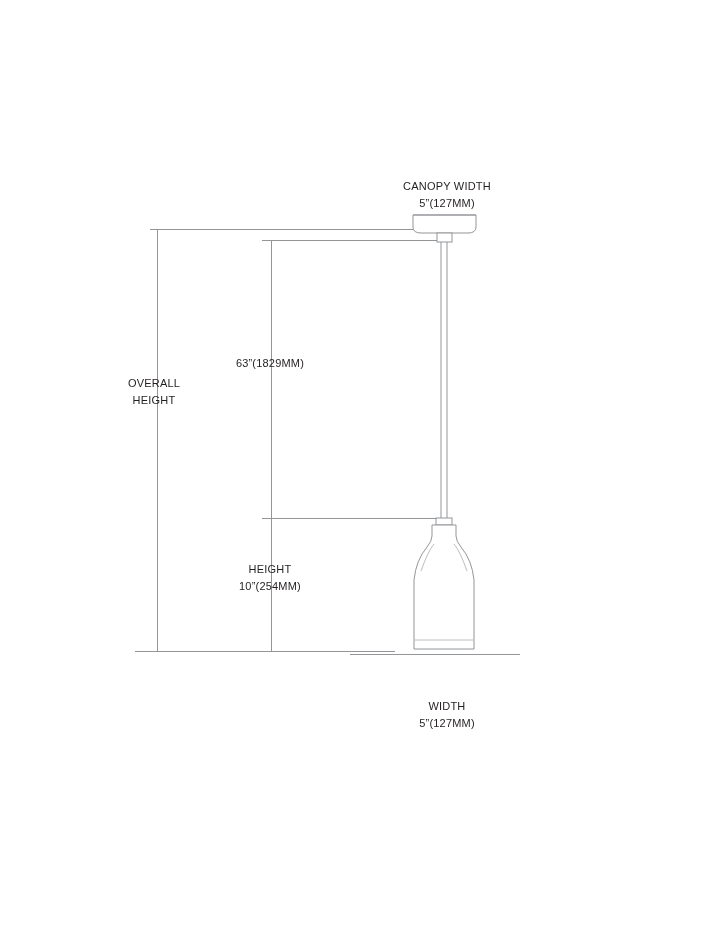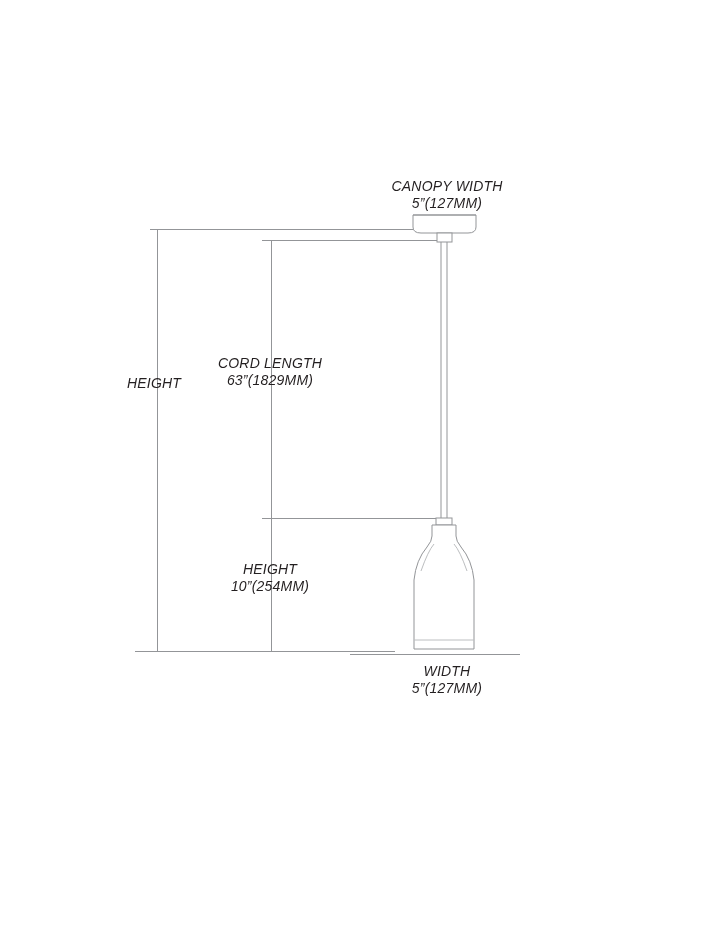--- a/index.html
+++ b/index.html
@@ -19,26 +19,25 @@
     position: absolute;
     left: 0;
     top: 0;
     width: 720px;
     height: 932px;
   }
   .label {
     position: absolute;
     text-align: center;
     font-family: "Liberation Sans", sans-serif;
-    font-size: 14px;
+    font-size: 11px;
     line-height: 17px;
     color: #231f20;
     letter-spacing: 0.2px;
     white-space: nowrap;
-    font-style: italic;
   }
   .label .l1 { display: block; }
   .label .l2 { display: block; }
 
   
   #label-canopy-width {
     left: 303px;
     top: 178px;
     width: 288px;
   }
@@ -53,21 +52,21 @@
     width: 268px;
   }
   #label-overall-height .l1 { line-height: 17px; }
   #label-height {
     left: 126px;
     top: 561px;
     width: 288px;
   }
   #label-width {
     left: 303px;
-    top: 663px;
+    top: 698px;
     width: 288px;
   }
 </style>
 </head>
 <body>
 
 <svg id="diagram" viewBox="0 0 720 932" xmlns="http://www.w3.org/2000/svg">
 
   <g stroke="#939598" stroke-width="1" fill="none" shape-rendering="crispEdges">
 
@@ -123,25 +122,25 @@
   </g>
 
 </svg>
 
 <div class="label" id="label-canopy-width">
   <span class="l1">CANOPY WIDTH</span>
   <span class="l2">5”(127MM)</span>
 </div>
 
 <div class="label" id="label-cord-length">
-  <span class="l1">CORD LENGTH</span>
   <span class="l2">63”(1829MM)</span>
 </div>
 
 <div class="label" id="label-overall-height">
+  <span class="l1">OVERALL</span>
   <span class="l1">HEIGHT</span>
 </div>
 
 <div class="label" id="label-height">
   <span class="l1">HEIGHT</span>
   <span class="l2">10”(254MM)</span>
 </div>
 
 <div class="label" id="label-width">
   <span class="l1">WIDTH</span>

